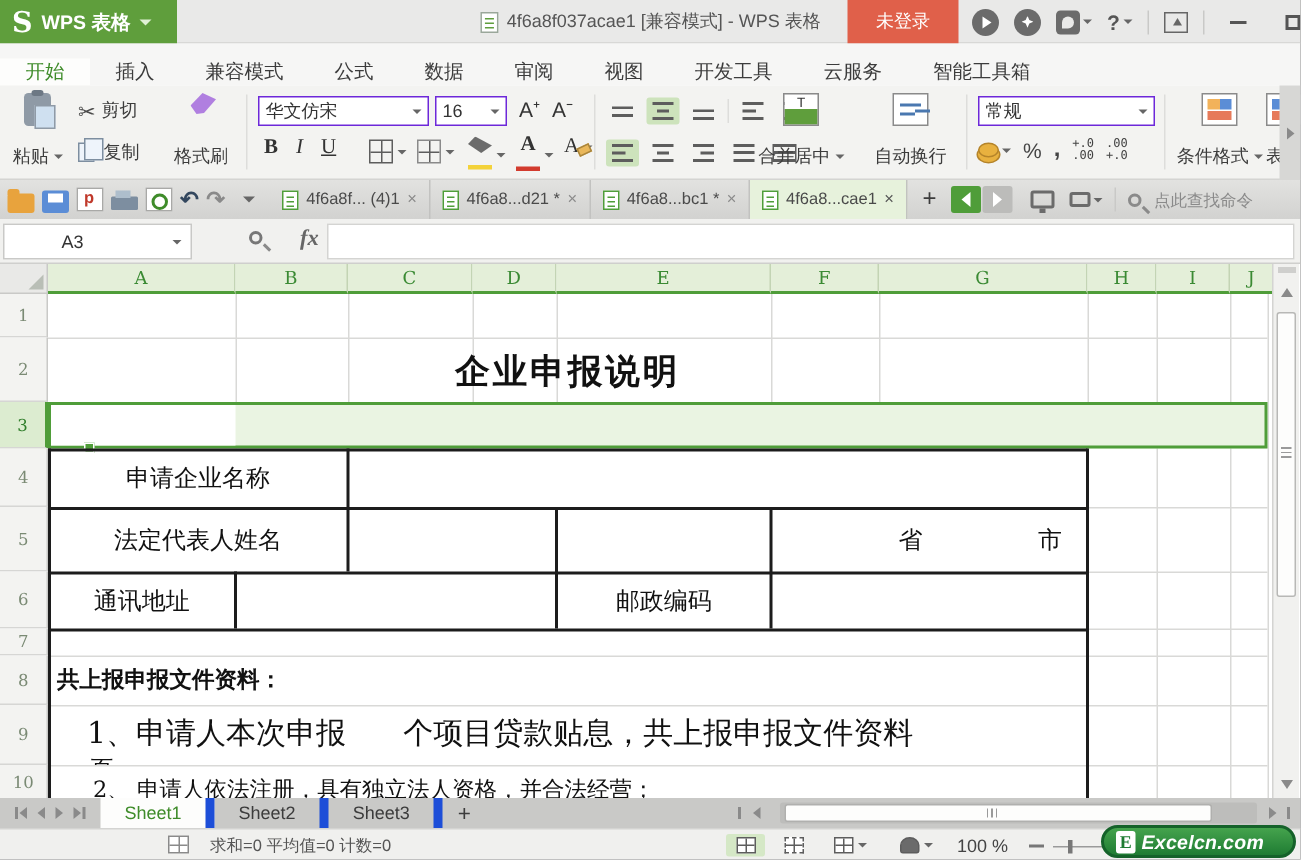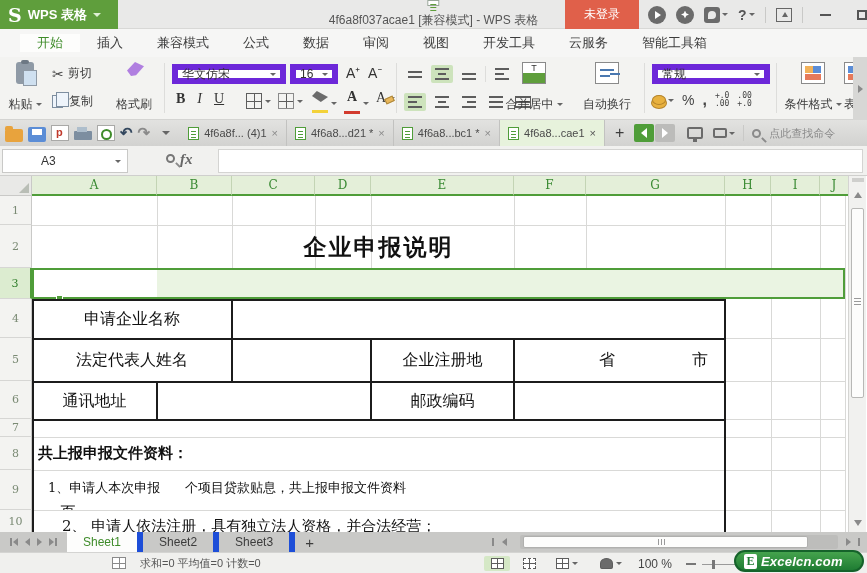--- a/index.html
+++ b/index.html
@@ -13,48 +13,48 @@
   .flex { display:flex; align-items:center; }
   .caret { width:0; height:0; border-left:4px solid transparent; border-right:4px solid transparent; border-top:4px solid #666; display:inline-block; }
   .caret.sm { border-left-width:3px; border-right-width:3px; border-top-width:3px; }
 
   
   .titlebar { left:0; top:0; width:867px; height:29px; background:#e9e9e8; border-bottom:1px solid #d8d8d6; }
   .applogo { left:0; top:0; width:118px; height:29px; background:#5f9e3c; color:#fff; display:flex; align-items:center; padding:0 8px; gap:6px; }
   .applogo .s { font-size:19px; font-weight:bold; font-family:"DejaVu Serif", serif; }
   .applogo .nm { font-size:13px; font-weight:bold; }
   .applogo .caret { border-top-color:#dff0d4; }
-  .doctitle { top:0; height:29px; left:50%; transform:translateX(-50%); display:flex; align-items:center; gap:6px; color:#555; font-size:12px;flex-direction:column; }
+  .doctitle { top:0; height:29px; left:50%; transform:translateX(-50%); display:flex; align-items:center; gap:6px; color:#555; font-size:12px; }
   .docico { width:12px; height:14px; background:#fff; border:1px solid #9aa79a; position:relative; }
   .docico::after { content:""; position:absolute; left:2px; top:3px; width:6px; height:1px; background:#5f9e3c; box-shadow:0 3px 0 #5f9e3c, 0 6px 0 #5f9e3c; }
   .login { left:565px; top:0; width:74px; height:29px; background:#e0604a; color:#fff; font-size:12px; display:flex; align-items:center; justify-content:center; }
   .tb-ico { width:18px; height:18px; border-radius:50%; background:#6b6b6b; position:relative; }
   .tb-ico.play::after { content:""; position:absolute; left:7px; top:5px; border-left:6px solid #fff; border-top:4px solid transparent; border-bottom:4px solid transparent; }
   .tb-ico.star::after { content:""; position:absolute; left:5px; top:5px; width:8px; height:8px; background:#fff; clip-path:polygon(50% 0,65% 35%,100% 50%,65% 65%,50% 100%,35% 65%,0 50%,35% 35%); }
   .tb-skin { width:16px; height:16px; border-radius:3px; background:#6b6b6b; position:relative; }
   .tb-skin::after { content:""; position:absolute; left:4px; top:4px; width:8px; height:8px; border-radius:50% 50% 50% 0; background:#e9e9e8; }
   .helpq { font-size:14px; color:#555; font-weight:bold; }
   .vdiv { width:1px; height:16px; background:#c9c9c7; }
   .winbtn { width:26px; height:29px; display:flex; align-items:center; justify-content:center; }
   .minbar { width:11px; height:2px; background:#555; }
   .maxbox { width:10px; height:10px; border:2px solid #555; }
   .hidebox { width:16px; height:14px; border:1px solid #666; position:relative; }
   .hidebox::after { content:""; position:absolute; left:5px; top:3px; border-bottom:5px solid #666; border-left:3px solid transparent; border-right:3px solid transparent; }
 
   
-  .menubar { left:0; top:29px; width:867px; height:28px; background:#f6f6f5; display:flex; align-items:center; padding-left:20px; }
+  .menubar { left:0; top:29px; width:867px; height:28px; background:#f6f6f5; display:flex; align-items:flex-end; padding-left:0; }
   .mtab { padding:0 17px; display:flex; align-items:center; font-size:13px; color:#3c3c3c; }
   .mtab.active { background:#fdfdfc; color:#3f8c2a; }
 
   
   .ribbon { left:0; top:57px; width:867px; height:63px; background:#f3f3f1; border-bottom:1px solid #d4d4d2; overflow:hidden; }
   .rsep { position:absolute; top:6px; width:1px; height:50px; background:#dddddb; }
   .rlabel { font-size:12px; color:#3c3c3c; }
   .bigbtn { position:absolute; top:3px; width:58px; height:57px; display:flex; flex-direction:column; align-items:center; justify-content:space-between; padding:2px 0 4px; }
-  .combo { background:#fff; border:6px solid #6d28d9; height:20px; display:flex; align-items:center; justify-content:space-between; padding:0 4px; font-size:12px; color:#333; }
+  .combo { background:#fff; border:1px solid #6d28d9; height:20px; display:flex; align-items:center; justify-content:space-between; padding:0 4px; font-size:12px; color:#333; }
   .clip { width:18px; height:22px; background:#8f9aa6; border-radius:3px; position:relative; }
   .clip::before { content:""; position:absolute; left:5px; top:-2px; width:8px; height:4px; background:#6d7884; border-radius:2px; }
   .clip::after { content:""; position:absolute; right:-3px; bottom:-2px; width:12px; height:14px; background:#cfe0f0; border:1px solid #8f9aa6; }
   .scissors { font-size:14px; color:#4a4a4a; }
   .copyico { width:11px; height:13px; background:#eef4fb; border:1px solid #7d8ea0; position:relative; }
   .copyico::after { content:""; position:absolute; left:3px; top:-4px; width:11px; height:13px; background:#eef4fb; border:1px solid #7d8ea0; }
   .brush { width:20px; height:14px; background:#b07fe0; clip-path:polygon(15% 60%,55% 0,100% 30%,60% 95%,35% 100%); }
   .barsrow { display:flex; gap:5px; align-items:center; }
   .alignico { width:22px; height:18px; display:flex; align-items:center; justify-content:center; border-radius:2px; }
   .alignico.on { background:#cde3bc; }
@@ -419,21 +419,21 @@
     <span class="mag"></span>
     <span style="margin-left:8px; font-size:11px; color:#8a8a8a;">点此查找命令</span>
   </div>
 
   <div class="abs formulabar">
     <div class="abs namebox">
       <span>A3</span>
       <span class="caret sm"></span>
     </div>
     <div class="abs mag" style="left:166px; top:8px; border-color:#777;"></div>
-    <div class="abs fx" style="left:180px; top:5px;">fx</div>
+    <div class="abs fx" style="left:200px; top:5px;">fx</div>
     <div class="abs fml-input"></div>
   </div>
 
   <div class="abs grid">
 
     <div class="abs corner"></div>
     <div class="abs colhd" style="left:32px;  width:125px;">A</div>
     <div class="abs colhd" style="left:157px; width:75px;">B</div>
     <div class="abs colhd" style="left:232px; width:83px;">C</div>
     <div class="abs colhd" style="left:315px; width:56px;">D</div>
@@ -489,27 +489,26 @@
     <div class="abs bl" style="left:32px;  top:243px; width:693px; height:2px;"></div>
     <div class="abs bl" style="left:32px;  top:123px; width:2px; height:233px;"></div>
     <div class="abs bl" style="left:724px; top:123px; width:2px; height:233px;"></div>
     <div class="abs bl" style="left:231px; top:123px; width:2px; height:82px;"></div>
     <div class="abs bl" style="left:156px; top:205px; width:2px; height:38px;"></div>
     <div class="abs bl" style="left:370px; top:162px; width:2px; height:81px;"></div>
     <div class="abs bl" style="left:513px; top:162px; width:2px; height:81px;"></div>
 
     <div class="abs celltxt" style="left:32px; top:125px; width:200px; height:37px;">申请企业名称</div>
     <div class="abs celltxt" style="left:32px; top:164px; width:200px; height:41px;">法定代表人姓名</div>
-    <div class="abs celltxt" style="left:371px; top:164px; width:143px; height:41px;">企业注册地</div>
     <div class="abs celltxt" style="left:595px; top:164px; width:24px; height:41px;">省</div>
     <div class="abs celltxt" style="left:688px; top:164px; width:24px; height:41px;">市</div>
     <div class="abs celltxt" style="left:32px; top:207px; width:125px; height:36px;">通讯地址</div>
     <div class="abs celltxt" style="left:371px; top:207px; width:143px; height:36px;">邮政编码</div>
     <div class="abs celltxt" style="left:38px; top:261px; width:400px; height:33px; justify-content:flex-start; font-weight:bold; font-size:15px;">共上报申报文件资料：</div>
-    <div class="abs celltxt" style="left:48px; top:300px; width:620px; height:24px; justify-content:flex-start; font-size:13px;text-align:center;">1、申请人本次申报      个项目贷款贴息，共上报申报文件资料</div>
+    <div class="abs celltxt" style="left:58px; top:300px; width:620px; height:24px; justify-content:flex-start; font-size:20px;text-align:center;">1、申请人本次申报      个项目贷款贴息，共上报申报文件资料</div>
     <div class="abs celltxt" style="left:58px; top:327px; width:20px; height:7px; overflow:hidden; align-items:flex-start; font-size:15px;">页</div>
     <div class="abs celltxt" style="left:62px; top:338px; width:620px; height:24px; justify-content:flex-start; font-size:15px;">2、 申请人依法注册，具有独立法人资格，并合法经营；</div>
 
     <div class="abs vsb">
       <div class="abs split"></div>
       <div class="abs up"></div>
       <div class="abs thumb"></div>
       <div class="abs grip"></div>
       <div class="abs dn"></div>
     </div>

